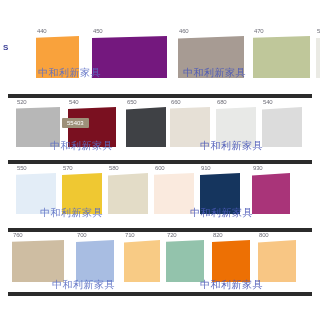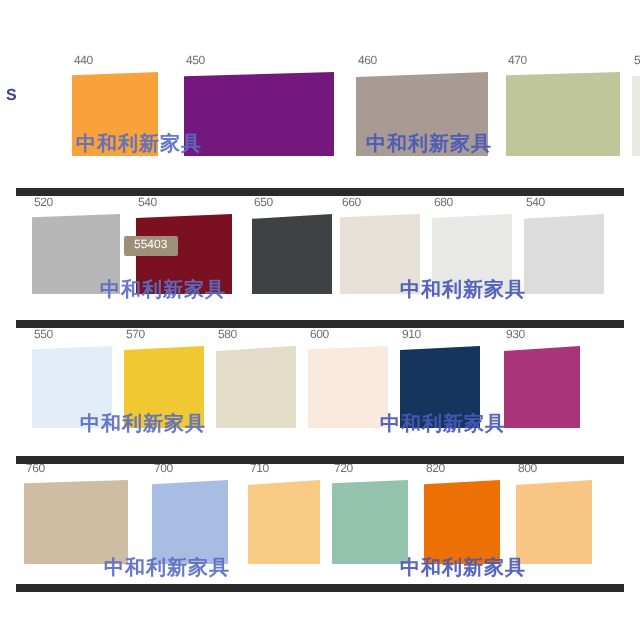--- a/index.html
+++ b/index.html
@@ -68,21 +68,21 @@
     position: absolute;
     left: 8px;
     width: 304px;
     height: 4px;
     background: #2b2b2b;
   }
 
   .watermark {
     position: absolute;
     font-size: 10px;
-    font-weight: bold;
+    font-weight: normal;
     color: #5b6ec4;
     white-space: nowrap;
     letter-spacing: 0.5px;
     opacity: 0.92;
     line-height: 1;
   }
 
   .watermark.accent {
     color: #4a58b8;
   }

